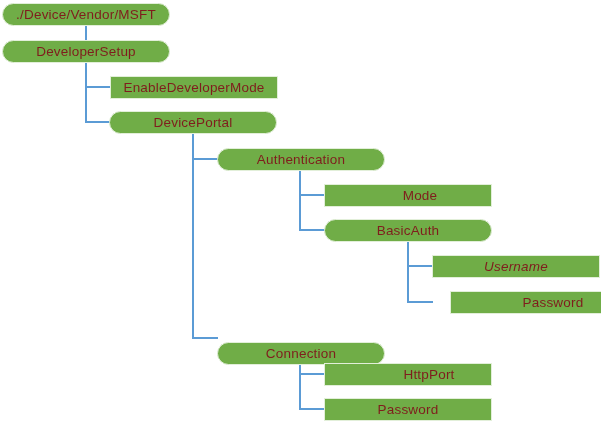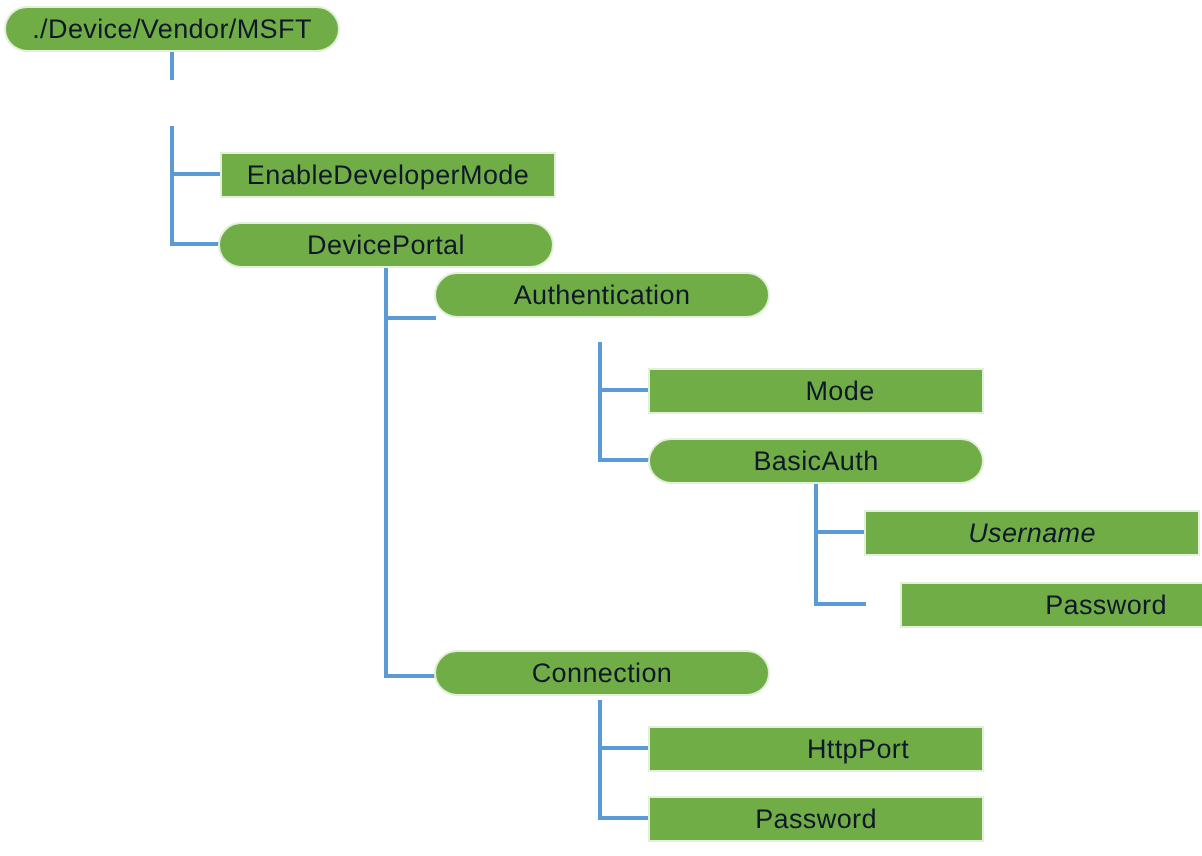--- a/index.html
+++ b/index.html
@@ -13,21 +13,21 @@
     height: 428px;
     background: #ffffff;
     overflow: hidden;
     font-family: "Liberation Sans", sans-serif;
   }
   .node {
     position: absolute;
     width: 168px;
     height: 23px;
     background: #70AD47;
-    color: #0f172a;
+    color: #7f1d1d;
     font-size: 13.5px;
     letter-spacing: 0.2px;
     display: flex;
     align-items: center;
     justify-content: center;
     box-sizing: border-box;
     border: 1px solid #e2efd9;
     white-space: nowrap;
   }
   .pill { border-radius: 12px; }
@@ -38,26 +38,26 @@
     background: #5B9BD5;
   }
   .vline { width: 2px; }
   .hline { height: 2px; }
 
   
   #n-root            { left: 2px;   top: 3px;   }
   #n-devsetup        { left: 2px;   top: 40px;  }
   #n-enabledev       { left: 110px; top: 76px;  }
   #n-deviceportal    { left: 109px; top: 111px; }
-  #n-auth            { left: 217px; top: 136px; }
+  #n-auth            { left: 217px; top: 148px; }
   #n-mode            { left: 324px; top: 184px; padding-left: 24px; }
   #n-basicauth       { left: 324px; top: 219px; }
   #n-username        { left: 432px; top: 255px; font-style: italic; }
   #n-password        { left: 450px; top: 291px; padding-left: 38px; }
-  #n-connection      { left: 217px; top: 325px; }
+  #n-connection      { left: 217px; top: 342px; }
   #n-httpport        { left: 324px; top: 363px; padding-left: 42px; }
   #n-httpsport       { left: 324px; top: 398px; }
 
   
   #c-root-v          { left: 85px;  top: 26px;  height: 14px; }
   #c-devsetup-v      { left: 85px;  top: 63px;  height: 59px; }
   #c-devsetup-h1     { left: 85px;  top: 86px;  width: 26px;  }
   #c-devsetup-h2     { left: 85px;  top: 121px; width: 25px;  }
   #c-deviceportal-v  { left: 192px; top: 134px; height: 205px; }
   #c-deviceportal-h1 { left: 192px; top: 158px; width: 26px;  }
@@ -88,20 +88,21 @@
   <div class="hline" id="c-auth-h1"></div>
   <div class="hline" id="c-auth-h2"></div>
   <div class="vline" id="c-basicauth-v"></div>
   <div class="hline" id="c-basicauth-h1"></div>
   <div class="hline" id="c-basicauth-h2"></div>
   <div class="vline" id="c-connection-v"></div>
   <div class="hline" id="c-connection-h1"></div>
   <div class="hline" id="c-connection-h2"></div>
 
   <div class="node pill" id="n-root">./Device/Vendor/MSFT</div>
+  <div class="node pill" id="n-devsetup">DeveloperSetup</div>
   <div class="node rect" id="n-enabledev">EnableDeveloperMode</div>
   <div class="node pill" id="n-deviceportal">DevicePortal</div>
   <div class="node pill" id="n-auth">Authentication</div>
   <div class="node rect" id="n-mode">Mode</div>
   <div class="node pill" id="n-basicauth">BasicAuth</div>
   <div class="node rect" id="n-username">Username</div>
   <div class="node rect" id="n-password">Password</div>
   <div class="node pill" id="n-connection">Connection</div>
   <div class="node rect" id="n-httpport">HttpPort</div>
   <div class="node rect" id="n-httpsport">Password</div>

